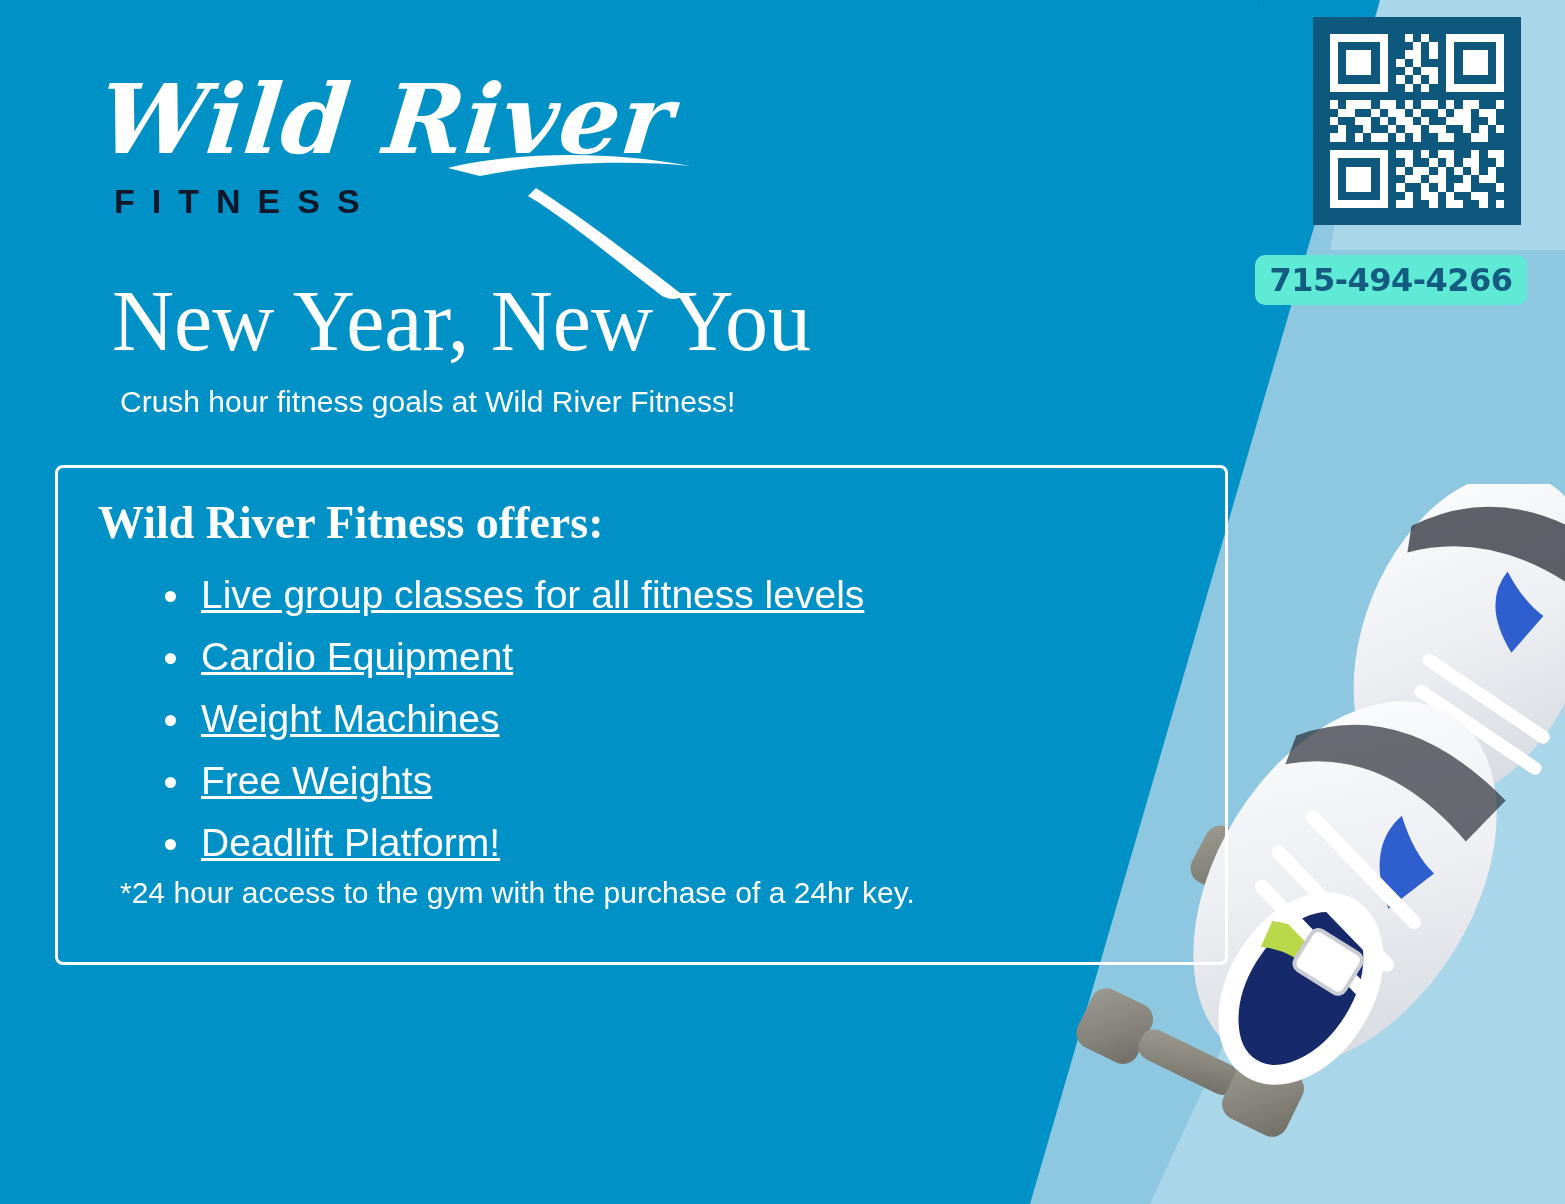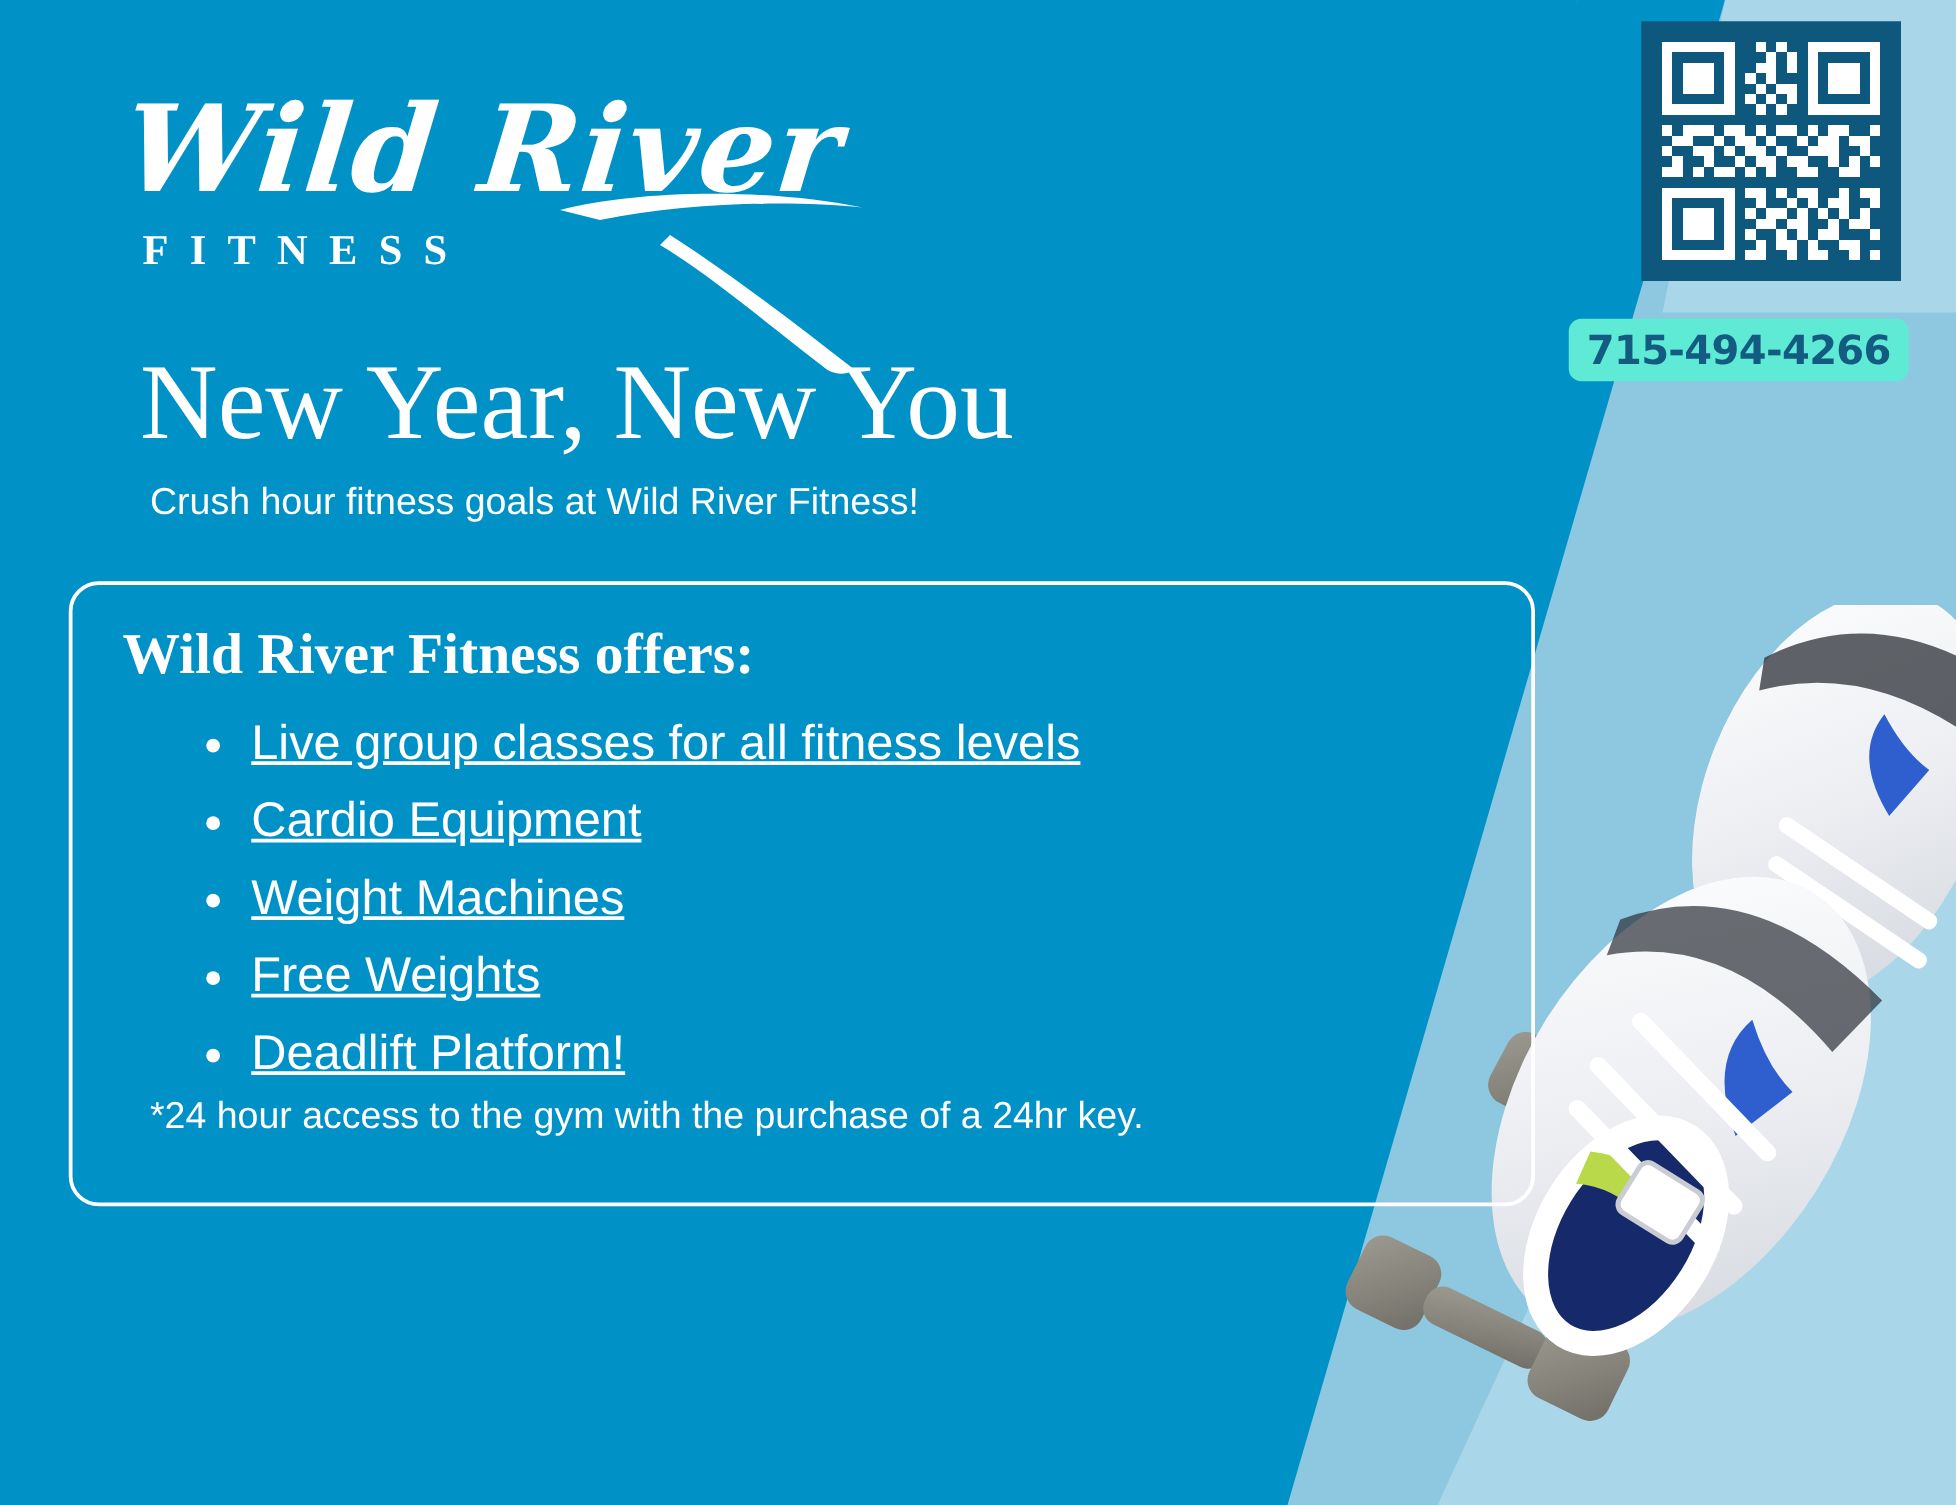--- a/index.html
+++ b/index.html
@@ -43,25 +43,25 @@
     font-size: 96px;
     line-height: 1;
     color: #ffffff;
     letter-spacing: 1px;
     transform: skewX(-6deg);
     white-space: nowrap;
   }
   #logo-subword {
     margin-top: 14px;
     margin-left: 14px;
-    font-family: Liberation Serif, serif;
+    font-family: Liberation Sans, sans-serif;
     font-weight: 700;
     font-size: 34px;
     letter-spacing: 17px;
-    color: #ffffff;
+    color: #0f172a;
   }
   #logo-swash {
     position: absolute;
     left: 340px;
     top: 78px;
     width: 280px;
     height: 150px;
     pointer-events: none;
   }
 
@@ -89,21 +89,21 @@
   }
 
   
   #offers-card {
     position: absolute;
     left: 55px;
     top: 465px;
     width: 1173px;
     height: 500px;
     border: 3px solid #ffffff;
-    border-radius: 24px;
+    border-radius: 8px;
     box-sizing: border-box;
     z-index: 4;
     background: transparent;
   }
   #offers-title {
     position: absolute;
     left: 40px;
     top: 28px;
     font-family: "Liberation Serif", "DejaVu Serif", serif;
     font-weight: bold;

